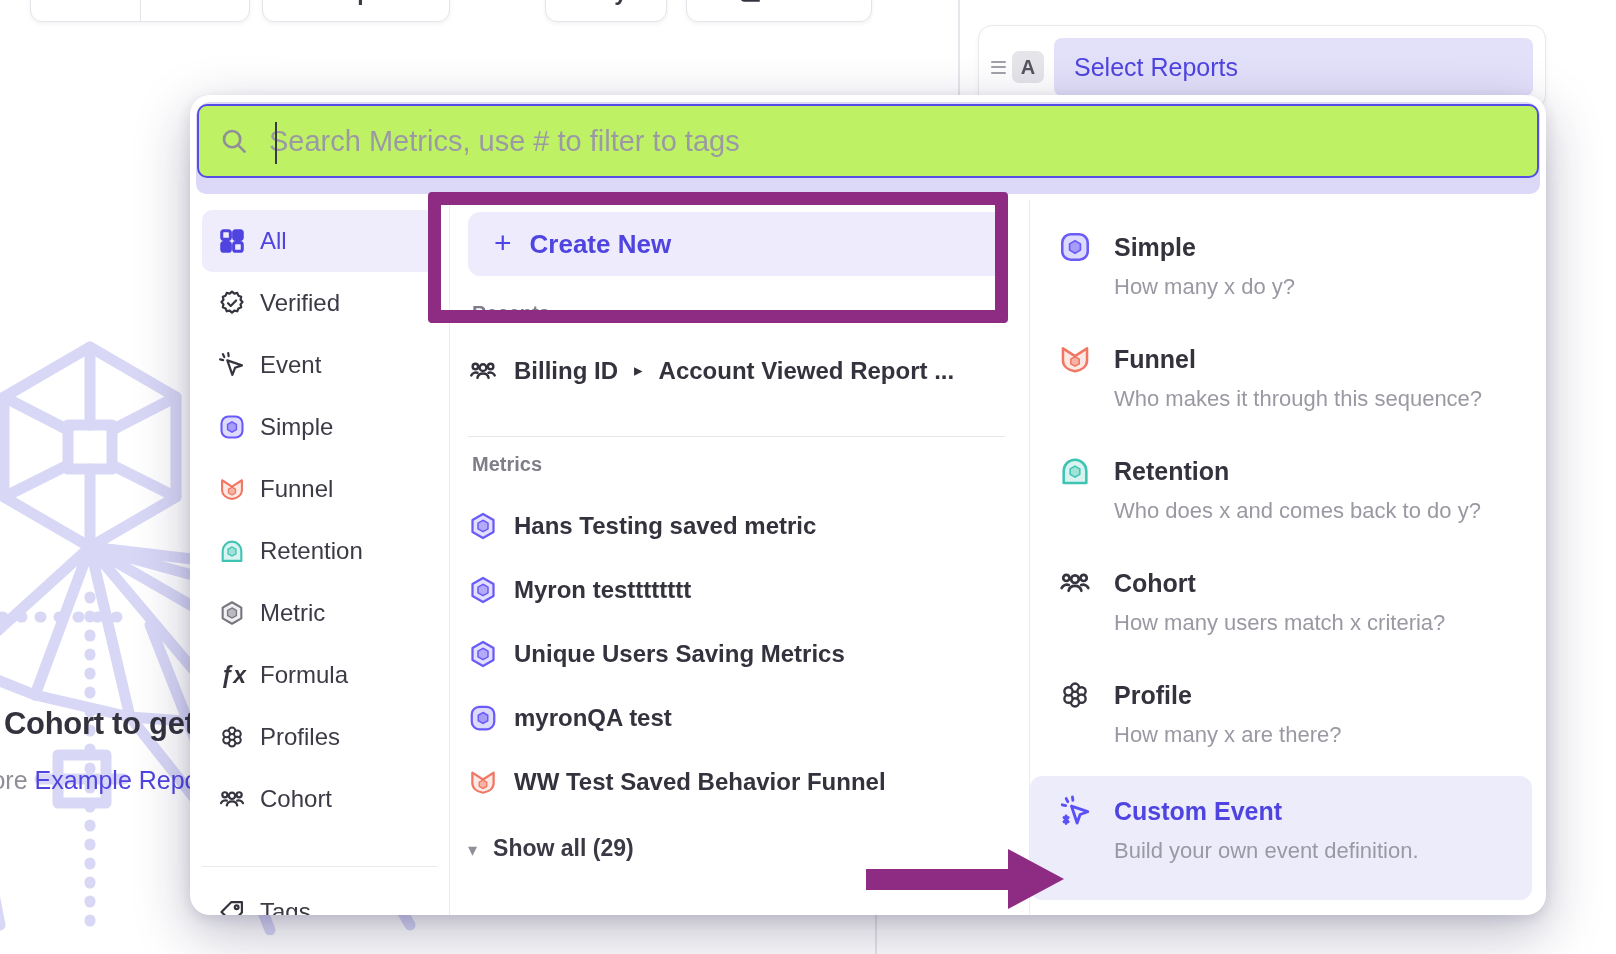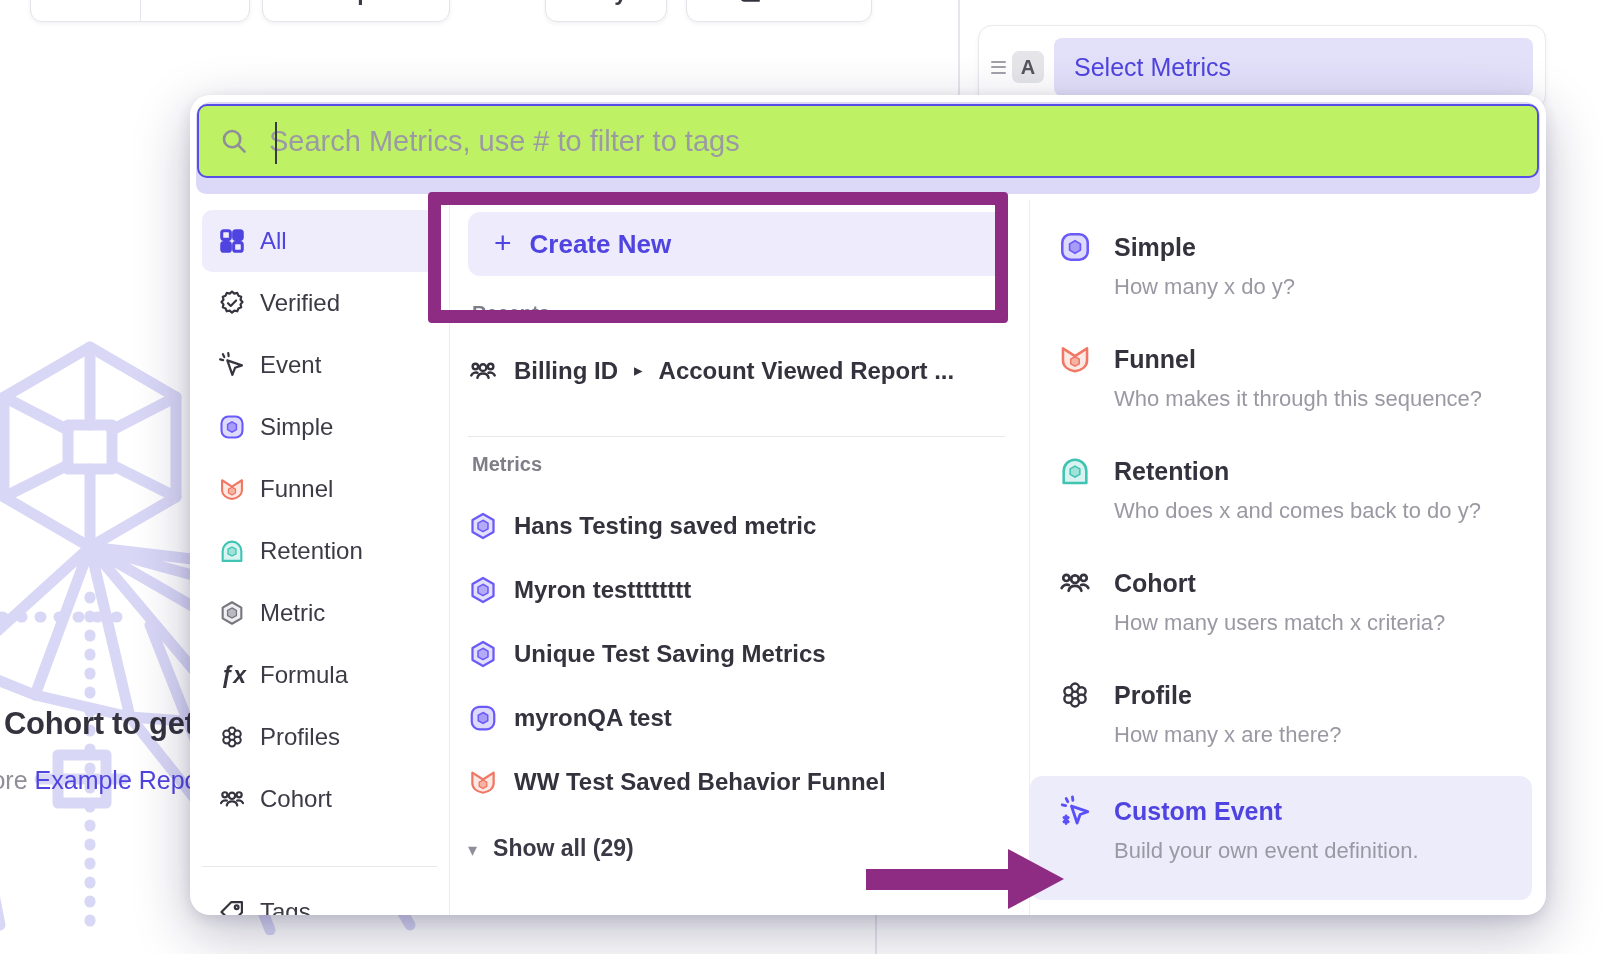--- a/index.html
+++ b/index.html
@@ -121,21 +121,21 @@
     <div class="vline" style="left:875px;top:915px;height:39px;"></div>
 
     <div class="qcard">
       <span class="drag">
           <i></i>
           <i></i>
           <i></i>
         </span>
       <span class="abadge">A</span>
       <div class="mpill">
-        <span>Select Metrics</span>
+        <span>Select Reports</span>
       </div>
     </div>
 
     <svg class="illus" width="600" height="600" viewBox="0 0 600 600" fill="none" stroke="#d8d7f6" stroke-width="11" stroke-linecap="round" stroke-linejoin="round">
       <polygon points="150,12 236,62 236,162 150,212 64,162 64,62"></polygon>
       <rect x="128" y="90" width="44" height="44"></rect>
       <path d="M150 12 L150 90 M236 62 L172 95 M236 162 L172 130 M150 212 L150 134 M64 162 L128 130 M64 62 L128 95"></path>
       <path d="M150 212 L20 330 M150 212 L95 360 M150 212 L190 382 M150 212 L300 390 M150 212 L420 368 M150 212 L545 320 M150 212 L560 260"></path>
       <path d="M20 330 L95 360 L190 382 L300 390 L420 368 L545 320"></path>
       <path d="M190 382 L260 470 L330 392 M260 470 L370 430"></path>
@@ -323,21 +323,21 @@
               </span>
             <span>Myron testttttttt</span>
           </div>
           <div class="row">
             <span style="display:flex;">
               <svg width="30" height="30" viewBox="0 0 24 24">
                 <polygon points="12,2.4 20.4,7.2 20.4,16.8 12,21.6 3.6,16.8 3.6,7.2" fill="#e3e0fc" stroke="#6a5af9" stroke-width="1.8" stroke-linejoin="round"></polygon>
                 <polygon points="12,7.4 16,9.7 16,14.3 12,16.6 8,14.3 8,9.7" fill="#b4aaf8" stroke="#6a5af9" stroke-width="1.2"></polygon>
               </svg>
               </span>
-            <span>Unique Test Saving Metrics</span>
+            <span>Unique Users Saving Metrics</span>
           </div>
           <div class="row">
             <span style="display:flex;">
               <svg width="30" height="30" viewBox="0 0 24 24">
                 <rect x="3" y="3" width="18" height="18" rx="6" fill="#dddafb" stroke="#6a5af9" stroke-width="1.8"></rect>
                 <polygon points="12,7.6 15.8,9.8 15.8,14.2 12,16.4 8.2,14.2 8.2,9.8" fill="#a79cf7" stroke="#6a5af9" stroke-width="1.2"></polygon>
               </svg>
               </span>
             <span>myronQA test</span>
           </div>

